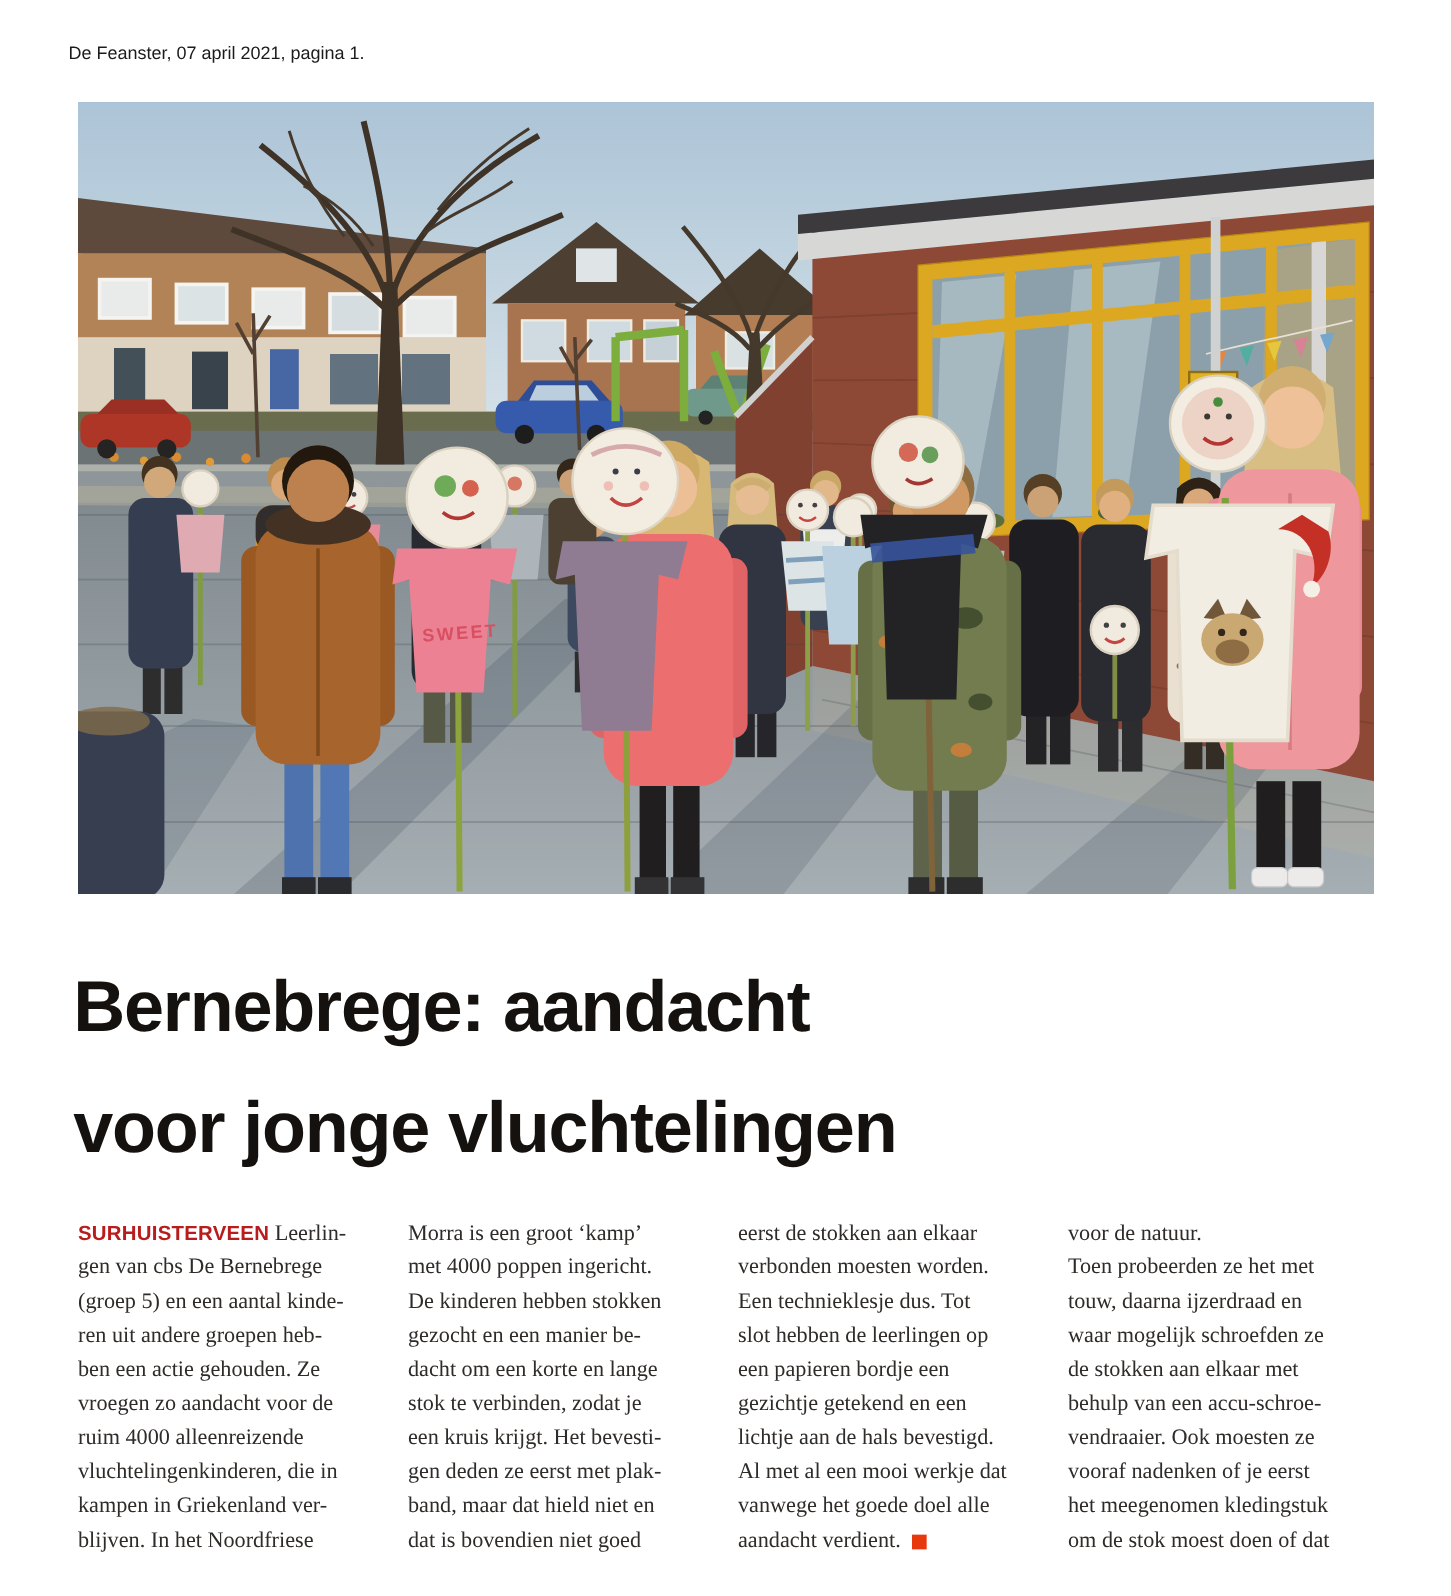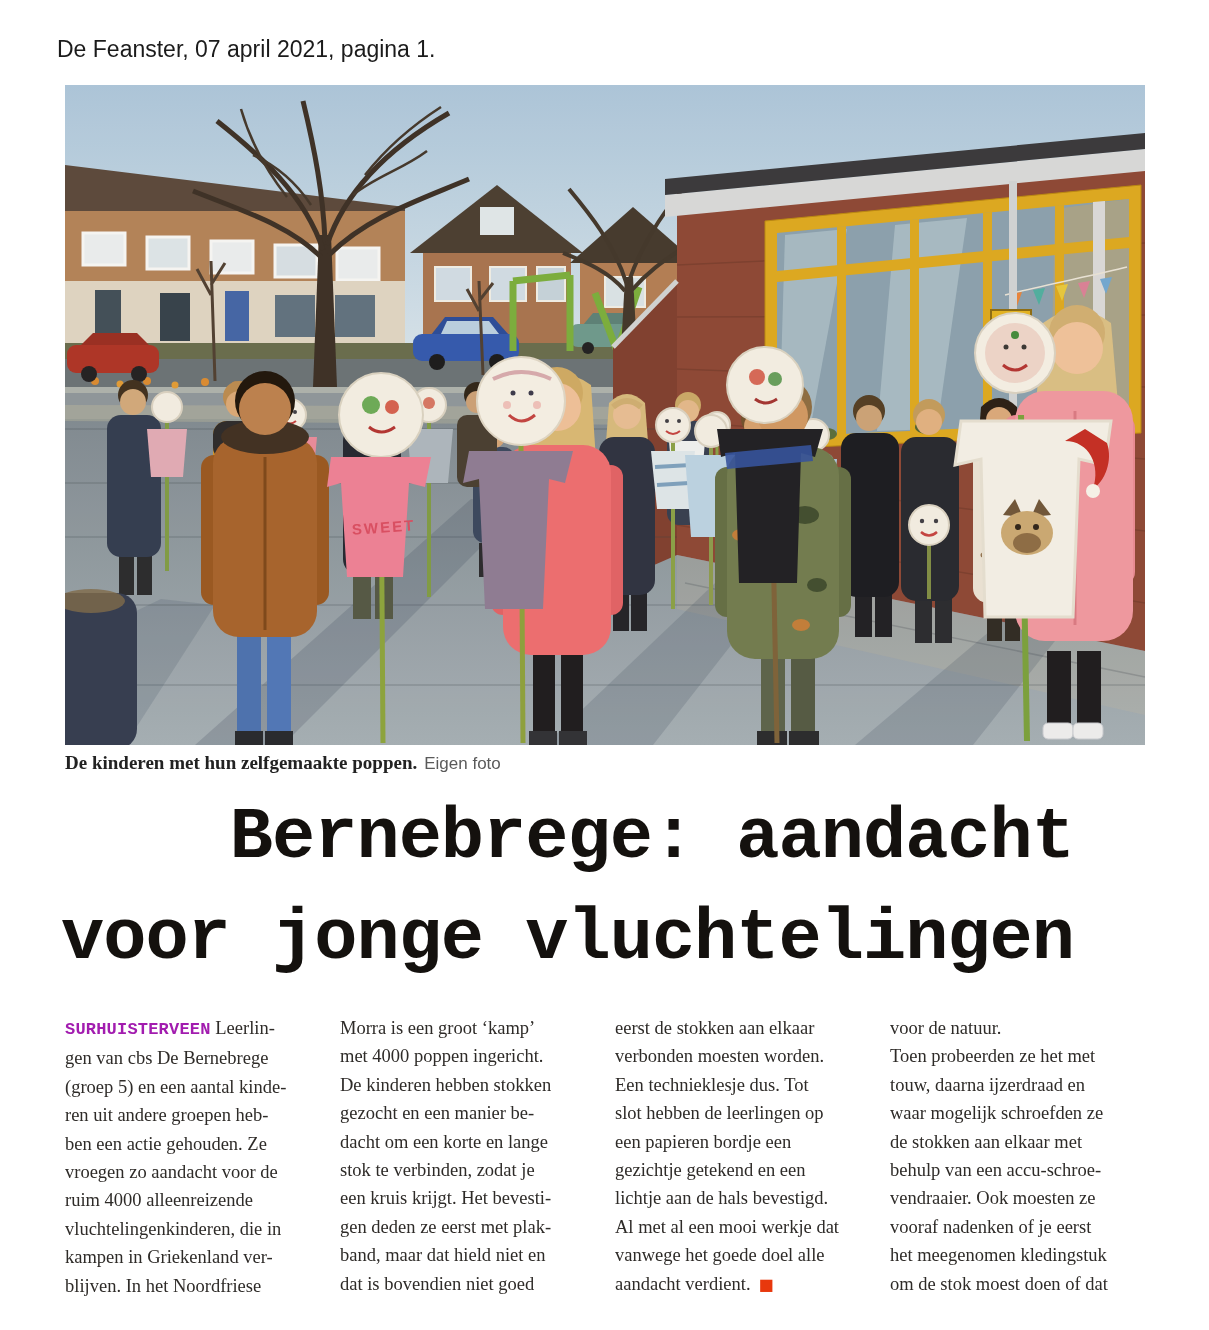--- a/index.html
+++ b/index.html
@@ -2,48 +2,48 @@
 <html><head>
 <meta charset="utf-8">
 <style>
   html,body { margin:0; padding:0; background:#ffffff; }
   .page {
     position:relative; width:1209px; height:1330px; background:#ffffff;
     font-family:"Liberation Serif", serif; overflow:hidden;
   }
   .source-line {
     position:absolute; left:57px; top:36px;
-    font-family:"Liberation Sans", sans-serif; font-size:23px; color:#1b1b1b;
+    font-family:"Liberation Sans", sans-serif; font-size:15px; color:#1b1b1b;
   }
   figure.photo {
     position:absolute; left:65px; top:85px; width:1080px; height:660px;
     margin:0; overflow:hidden; background:#a9c6de;
   }
   figure.photo svg { display:block; width:1080px; height:660px; }
   .caption { position:absolute; left:65px; top:752px; width:1080px; }
   .cap-bold { font-family:"Liberation Serif", serif; font-weight:bold; font-size:19px; color:#222222; }
   .cap-credit { font-family:"Liberation Sans", sans-serif; font-size:17px; color:#5a5a5a; margin-left:7px; }
   h1.headline {
     position:absolute; left:61px; top:788px; margin:0;
-    font-family:Liberation Mono, monospace; font-weight:700;
-    font-size:72px; line-height:101px; letter-spacing:-1px;
-    color:#14110e; white-space:pre;text-align:right;
+    font-family:Liberation Sans, sans-serif; font-weight:700;
+    font-size:60px; line-height:101px; letter-spacing:-1px;
+    color:#14110e; white-space:pre;
   }
   .body-cols {
     position:absolute; left:65px; top:1014px; width:1080px;
     display:flex; gap:20px;
   }
   .col {
     flex:0 0 255px; width:255px;
     font-size:18.5px; line-height:28.4px; color:#2e2b28;
     white-space:pre;
   }
   .loc {
-    font-family:Liberation Mono, monospace; font-weight:bold;
-    font-size:17px; color:#a21caf; letter-spacing:0.2px;
+    font-family:Liberation Sans, sans-serif; font-weight:bold;
+    font-size:17px; color:#b91c1c; letter-spacing:0.2px;
   }
   .endmark { color:#e8380d; margin-left:8px; font-size:16px; font-family:"DejaVu Sans", sans-serif; }
   .svgtext { font-family:"Liberation Sans", sans-serif; font-weight:bold; }
 </style>
 </head>
 <body>
 
 <div class="page">
 
   <div class="source-line">De Feanster, 07 april 2021, pagina 1.</div>
@@ -463,23 +463,20 @@
             <circle cx="950" cy="250" r="4" fill="#3f8a3a"></circle>
             <path d="M938,280 Q950,290 962,280" stroke="#b03030" stroke-width="3" fill="none"></path>
           </g>
         </g>
       </g>
 
       <rect x="0" y="0" width="1080" height="660" fill="#e8b060" opacity="0.05"></rect>
     </svg>
   </figure>
 
-  <div class="caption">
-    <span class="cap-bold">De kinderen met hun zelfgemaakte poppen.</span><span class="cap-credit">Eigen foto</span>
-  </div>
 
   <h1 class="headline">Bernebrege: aandacht
 voor jonge vluchtelingen</h1>
 
   <div class="body-cols">
     <div class="col"><span class="loc">SURHUISTERVEEN</span><span> Leerlin-
 gen van cbs De Bernebrege
 (groep 5) en een aantal kinde-
 ren uit andere groepen heb-
 ben een actie gehouden. Ze

